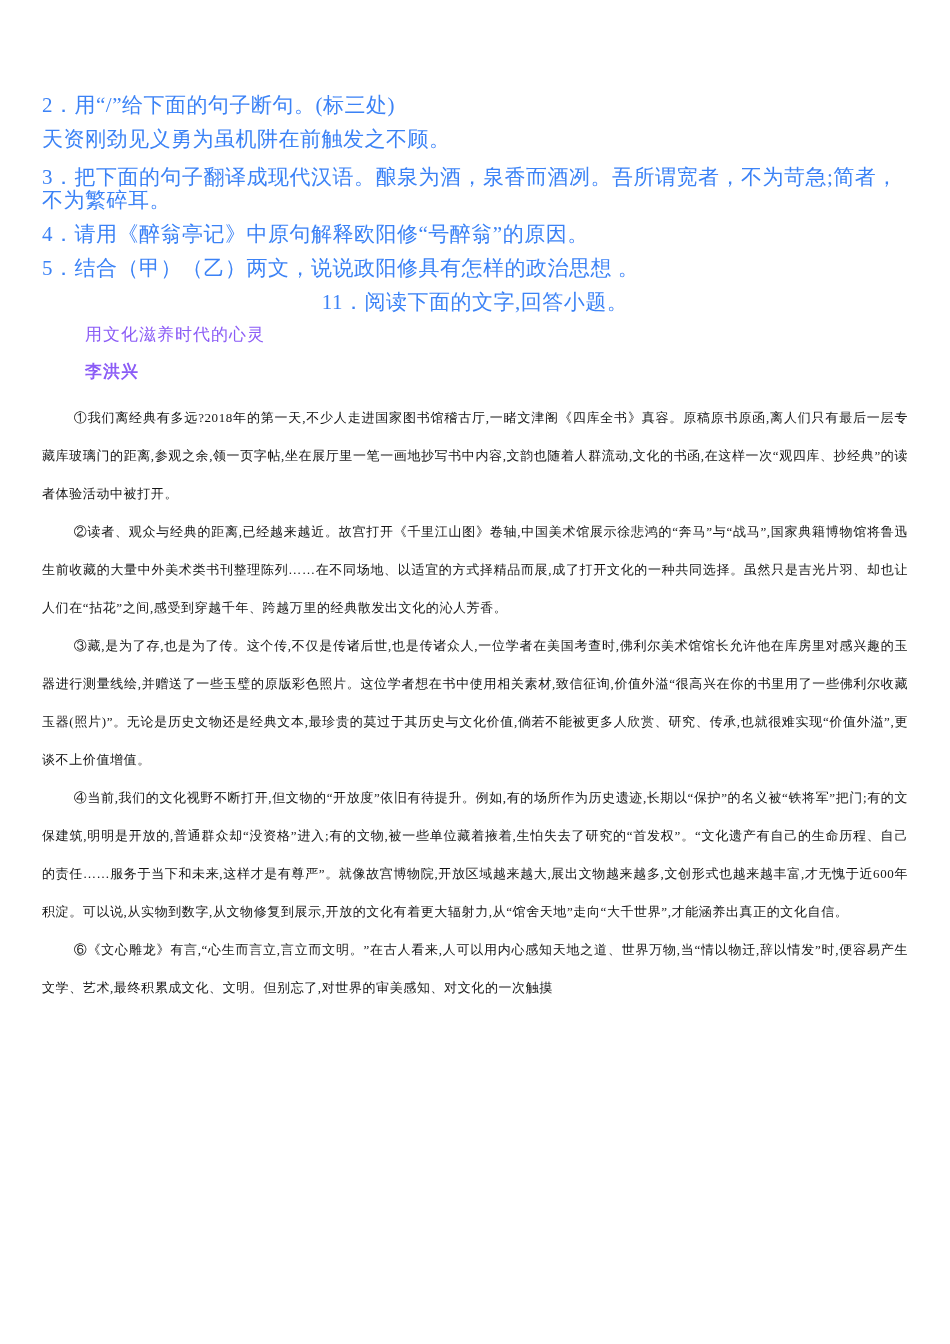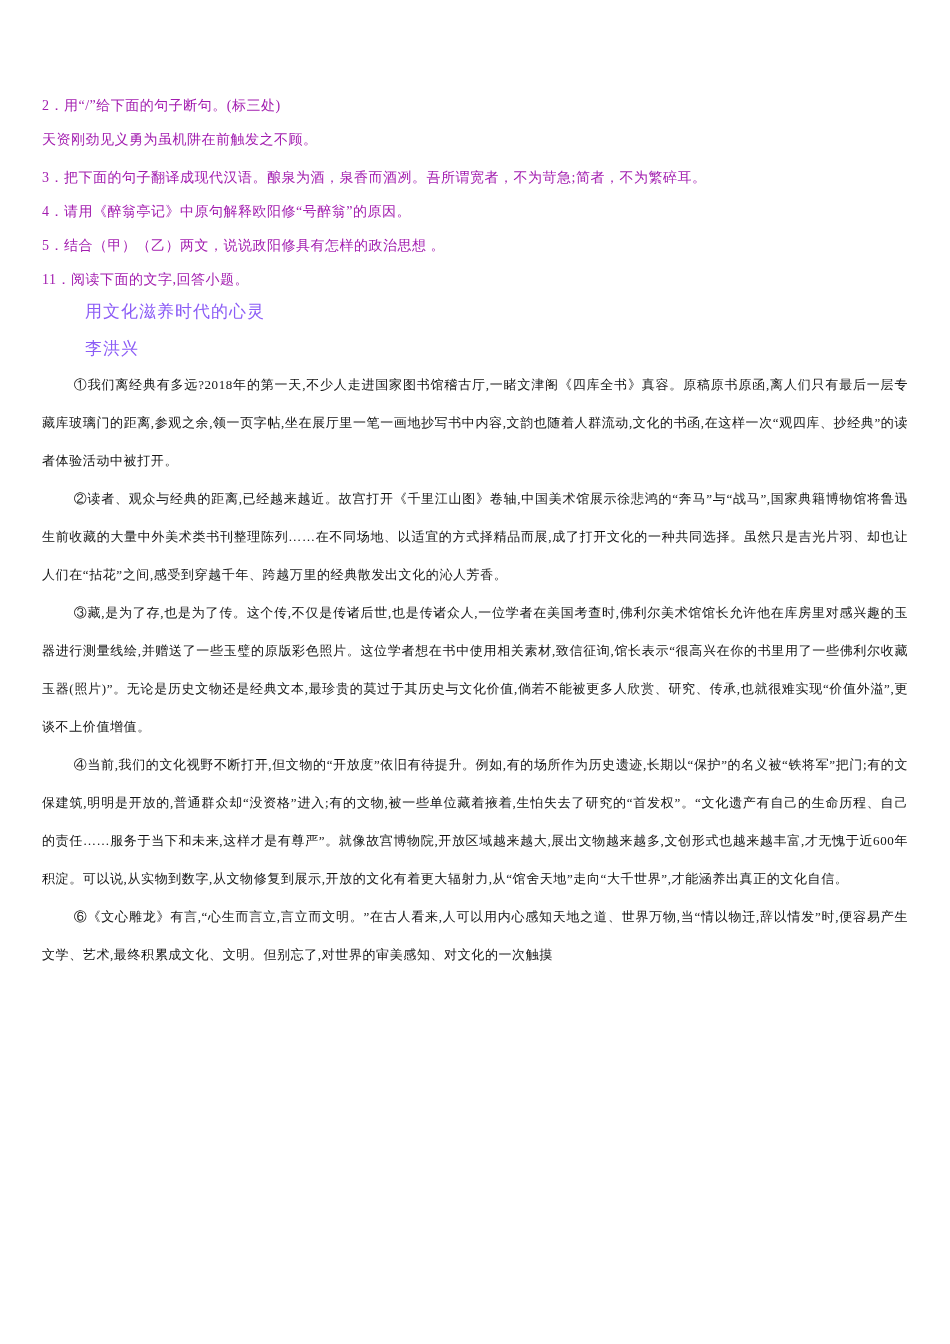--- a/index.html
+++ b/index.html
@@ -11,49 +11,51 @@
     position: relative;
     width: 950px;
     height: 1344px;
     background: #ffffff;
     color: #111111;
     padding: 94px 42px 0 42px;
     overflow: hidden;
   }
   
   .questions .q-line {
-    font-size: 14px;
+    font-size: 21px;
     line-height: 23px;
     margin-bottom: 11px;
     letter-spacing: 0.5px;
-    color: #a21caf;
+    color: #3b82f6;
     text-align: left;
   }
   .questions .q-line.sentence-standalone {
     margin-top: 10px;
     margin-bottom: 15px;
   }
   .questions .q-line:last-child {
     margin-bottom: 0;
+    text-align: center;
   }
   
   .passage {
     margin-top: 9px;
   }
   .passage .p-title,
   .passage .p-author {
     font-size: 17px;
     line-height: 23px;
     padding-left: 43px;
     margin-bottom: 14px;
     letter-spacing: 1px;
     color: #8b5cf6;
   }
   .passage .p-author {
-    margin-bottom: 6px;
+    margin-bottom: 16px;
+    font-weight: bold;
   }
   .passage .p-body {
     font-size: 13px;
     line-height: 38px;
     text-align: justify;
     text-indent: 2.45em;
     letter-spacing: 0.6px;
     color: #141414;
   }
 </style>
@@ -70,18 +72,18 @@
     <div class="q-line">5．结合（甲）（乙）两文，说说政阳修具有怎样的政治思想 。</div>
     <div class="q-line">11．阅读下面的文字,回答小题。</div>
   </div>
 
   <div class="passage">
     <div class="p-title">用文化滋养时代的心灵</div>
     <div class="p-author">李洪兴</div>
 
     <p class="p-body">①我们离经典有多远?2018年的第一天,不少人走进国家图书馆稽古厅,一睹文津阁《四库全书》真容。原稿原书原函,离人们只有最后一层专藏库玻璃门的距离,参观之余,领一页字帖,坐在展厅里一笔一画地抄写书中内容,文韵也随着人群流动,文化的书函,在这样一次“观四库、抄经典”的读者体验活动中被打开。</p>
     <p class="p-body">②读者、观众与经典的距离,已经越来越近。故宫打开《千里江山图》卷轴,中国美术馆展示徐悲鸿的“奔马”与“战马”,国家典籍博物馆将鲁迅生前收藏的大量中外美术类书刊整理陈列……在不同场地、以适宜的方式择精品而展,成了打开文化的一种共同选择。虽然只是吉光片羽、却也让人们在“拈花”之间,感受到穿越千年、跨越万里的经典散发出文化的沁人芳香。</p>
-    <p class="p-body">③藏,是为了存,也是为了传。这个传,不仅是传诸后世,也是传诸众人,一位学者在美国考查时,佛利尔美术馆馆长允许他在库房里对感兴趣的玉器进行测量线绘,并赠送了一些玉璧的原版彩色照片。这位学者想在书中使用相关素材,致信征询,馆长表示“很高兴在你的书里用了一些佛利尔收藏玉器(照片)”。无论是历史文物还是经典文本,最珍贵的莫过于其历史与文化价值,倘若不能被更多人欣赏、研究、传承,也就很难实现“价值外溢”,更谈不上价值增值。</p>
+    <p class="p-body">③藏,是为了存,也是为了传。这个传,不仅是传诸后世,也是传诸众人,一位学者在美国考查时,佛利尔美术馆馆长允许他在库房里对感兴趣的玉器进行测量线绘,并赠送了一些玉璧的原版彩色照片。这位学者想在书中使用相关素材,致信征询,价值外溢“很高兴在你的书里用了一些佛利尔收藏玉器(照片)”。无论是历史文物还是经典文本,最珍贵的莫过于其历史与文化价值,倘若不能被更多人欣赏、研究、传承,也就很难实现“价值外溢”,更谈不上价值增值。</p>
     <p class="p-body">④当前,我们的文化视野不断打开,但文物的“开放度”依旧有待提升。例如,有的场所作为历史遗迹,长期以“保护”的名义被“铁将军”把门;有的文保建筑,明明是开放的,普通群众却“没资格”进入;有的文物,被一些单位藏着掖着,生怕失去了研究的“首发权”。“文化遗产有自己的生命历程、自己的责任……服务于当下和未来,这样才是有尊严”。就像故宫博物院,开放区域越来越大,展出文物越来越多,文创形式也越来越丰富,才无愧于近600年积淀。可以说,从实物到数字,从文物修复到展示,开放的文化有着更大辐射力,从“馆舍天地”走向“大千世界”,才能涵养出真正的文化自信。</p>
     <p class="p-body">⑥《文心雕龙》有言,“心生而言立,言立而文明。”在古人看来,人可以用内心感知天地之道、世界万物,当“情以物迁,辞以情发”时,便容易产生文学、艺术,最终积累成文化、文明。但别忘了,对世界的审美感知、对文化的一次触摸</p>
   </div>
 
 </div>
 
 </body></html>

